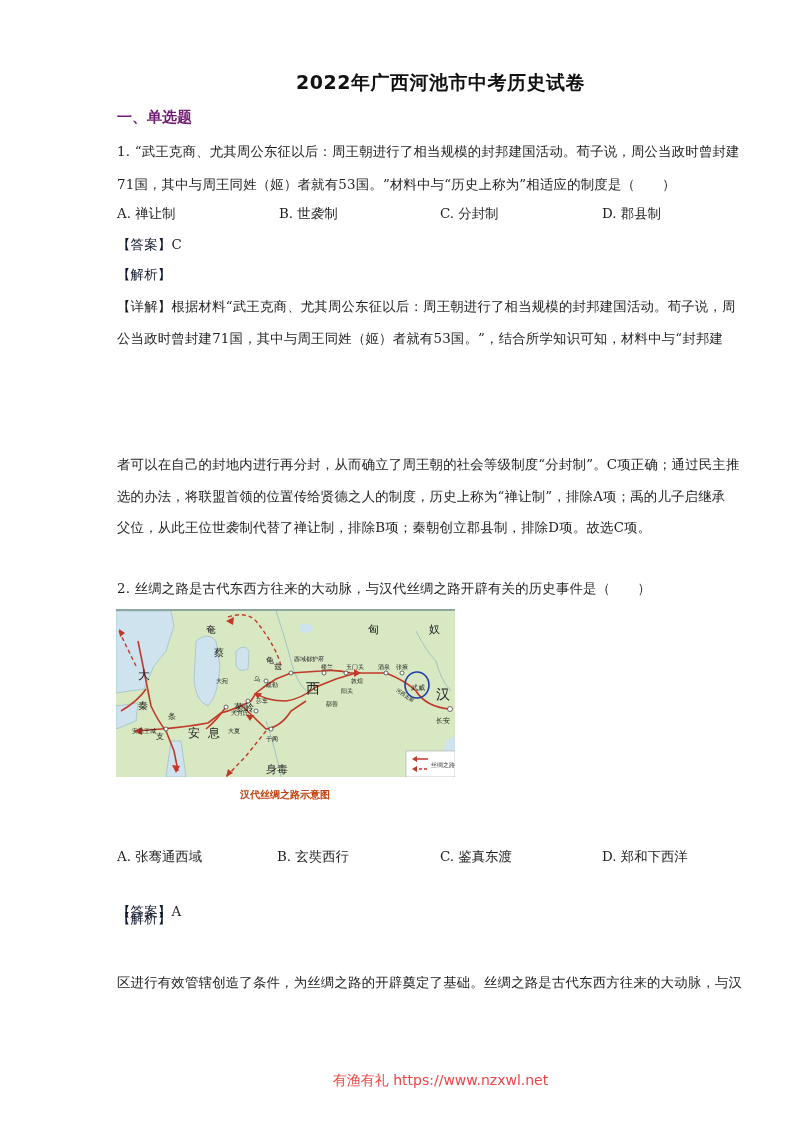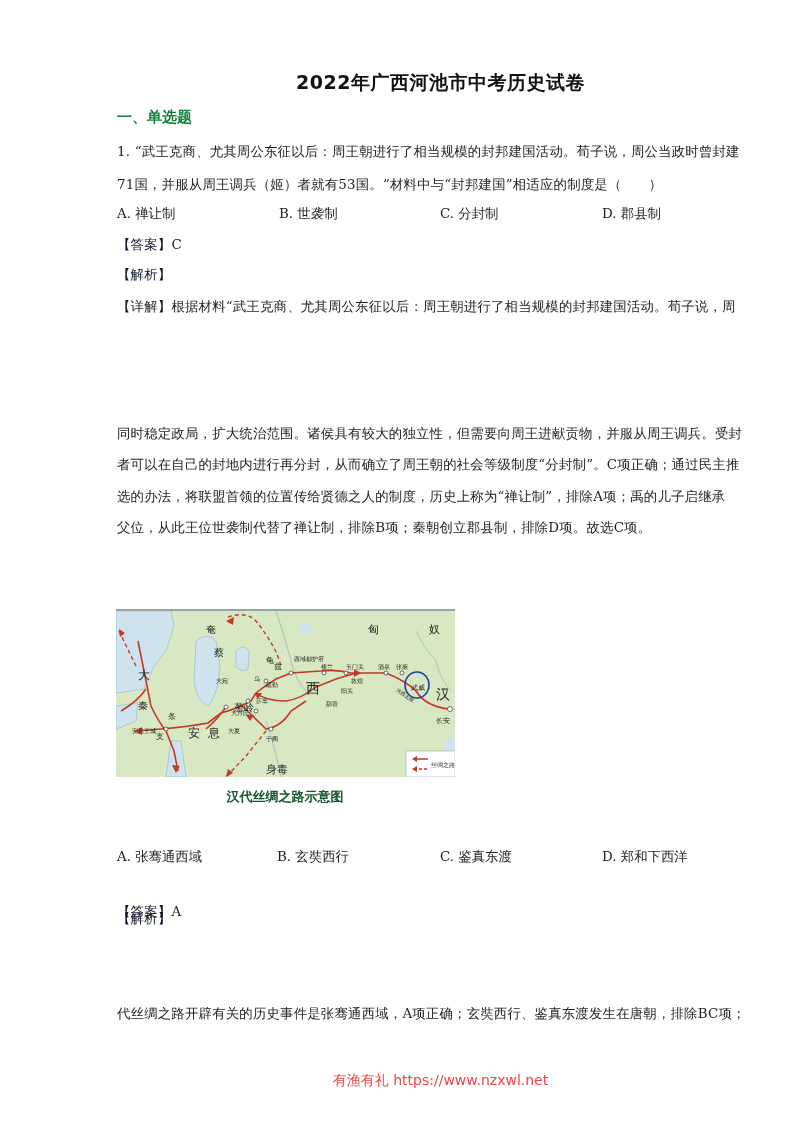--- a/index.html
+++ b/index.html
@@ -3,64 +3,65 @@
 <meta charset="utf-8">
 <style>
   html, body { margin: 0; padding: 0; background: #ffffff; }
   body { width: 793px; height: 1122px; position: relative; overflow: hidden;
          font-family: "DejaVu Serif", "Liberation Serif", serif; color: #1a1a1a; }
   .page { position: absolute; left: 0; top: 0; width: 793px; height: 1122px; margin-left: 44px; }
   .title { position: absolute; top: 70px; left: 0; width: 793px; text-align: center;
            font-family: "DejaVu Sans", "Liberation Sans", sans-serif; font-weight: bold;
            font-size: 19px; letter-spacing: 0.5px; color: #111; }
   .section { position: absolute; left: 73px; top: 108px; font-family: "DejaVu Sans", sans-serif;
-             font-weight: bold; font-size: 15px; color: #15803d; }
+             font-weight: bold; font-size: 15px; color: #701a75; }
   .line { position: absolute; left: 73px; font-size: 13.4px; white-space: nowrap; color: #1e1e1e; letter-spacing: 0.2px; }
   .opts { position: absolute; left: 73px; width: 680px; font-size: 13.4px; color: #1e1e1e; }
   .opt { position: absolute; white-space: nowrap; }
   .tag { color: #0f172a; }
   .map { position: absolute; left: 72px; top: 609px; width: 339px; height: 166px;
          border-top: 2px solid #8fa7a0; overflow: hidden; background: #d8e8c2; }
   .map svg { display: block; }
   .caption { position: absolute; left: 0; top: 788px; width: 482px; text-align: center;
-             font-family: "DejaVu Sans", sans-serif; font-weight: bold; font-size: 13px; color: #14532d; }
+             font-family: "DejaVu Sans", sans-serif; font-weight: bold; font-size: 10px; color: #c2410c; }
   .footer { position: absolute; top: 1072px; left: 0; width: 793px; text-align: center;
             font-family: "DejaVu Sans", "Liberation Sans", sans-serif; font-size: 14px; color: #ef4444; }
 </style>
 </head>
 <body>
 
 <div class="page">
 
   <div class="title">2022年广西河池市中考历史试卷</div>
   <div class="section">一、单选题</div>
 
   <div class="line" style="top:143px">1. “武王克商、尤其周公东征以后：周王朝进行了相当规模的封邦建国活动。荀子说，周公当政时曾封建</div>
-  <div class="line" style="top:176px">71国，并服从周王调兵（姬）者就有53国。”材料中与“封邦建国”相适应的制度是（　　）</div>
+  <div class="line" style="top:176px">71国，其中与周王同姓（姬）者就有53国。”材料中与“历史上称为”相适应的制度是（　　）</div>
 
   <div class="opts" style="top:205px">
     <span class="opt" style="left:0">A. 禅让制</span>
     <span class="opt" style="left:162px">B. 世袭制</span>
     <span class="opt" style="left:323px">C. 分封制</span>
     <span class="opt" style="left:485px">D. 郡县制</span>
   </div>
 
   <div class="line" style="top:236px">
     <span class="tag">【答案】</span><span>C</span>
   </div>
   <div class="line tag" style="top:266px">【解析】</div>
 
   <div class="line" style="top:298px">
     <span>【详解】</span><span>根据材料“武王克商、尤其周公东征以后：周王朝进行了相当规模的封邦建国活动。荀子说，周</span>
   </div>
-  <div class="line" style="top:425px">同时稳定政局，扩大统治范围。诸侯具有较大的独立性，但需要向周王进献贡物，并服从周王调兵。受封</div>
+  <div class="line" style="top:330px">公当政时曾封建71国，其中与周王同姓（姬）者就有53国。”，结合所学知识可知，材料中与“封邦建</div>
   <div class="line" style="top:456px">者可以在自己的封地内进行再分封，从而确立了周王朝的社会等级制度“分封制”。C项正确；通过民主推</div>
   <div class="line" style="top:519px">父位，从此王位世袭制代替了禅让制，排除B项；秦朝创立郡县制，排除D项。故选C项。</div>
   <div class="line" style="top:488px">选的办法，将联盟首领的位置传给贤德之人的制度，历史上称为“禅让制”，排除A项；禹的儿子启继承</div>
 
+  <div class="line" style="top:580px">2. 丝绸之路是古代东西方往来的大动脉，与汉代丝绸之路开辟有关的历史事件是（　　）</div>
 
   <div class="map">
     <svg width="339" height="166" viewBox="0 0 339 166" xmlns="http://www.w3.org/2000/svg" font-family="DejaVu Sans, sans-serif">
       <rect x="0" y="0" width="339" height="166" fill="#d8e8c2"></rect>
 
       <path d="M0,0 L55,0 L58,15 L50,40 L38,55 L28,78 L0,82 Z" fill="#cfe3ef" stroke="#8fb5c8" stroke-width="0.6"></path>
       <path d="M0,95 L22,92 L20,110 L0,118 Z" fill="#cfe3ef" stroke="#8fb5c8" stroke-width="0.6"></path>
       <path d="M80,30 Q92,20 100,30 L104,55 Q102,85 92,95 Q80,90 78,70 Z" fill="#cfe3ef" stroke="#8fb5c8" stroke-width="0.6"></path>
       <path d="M120,40 Q128,32 133,40 L132,58 Q124,62 120,55 Z" fill="#cfe3ef" stroke="#8fb5c8" stroke-width="0.6"></path>
       <path d="M55,130 L65,130 L70,166 L50,166 Z" fill="#cfe3ef" stroke="#8fb5c8" stroke-width="0.6"></path>
@@ -171,16 +172,16 @@
     <span class="opt" style="left:160px">B. 玄奘西行</span>
     <span class="opt" style="left:323px">C. 鉴真东渡</span>
     <span class="opt" style="left:485px">D. 郑和下西洋</span>
   </div>
 
   <div class="line" style="top:903px">
     <span class="tag">【答案】</span><span>A</span>
   </div>
   <div class="line tag" style="top:910px">【解析】</div>
 
-  <div class="line" style="top:1005px">代丝绸之路开辟有关的历史事件是张骞通西域，A项正确；玄奘西行、鉴真东渡发生在唐朝，排除BC项；</div>
+  <div class="line" style="top:974px">区进行有效管辖创造了条件，为丝绸之路的开辟奠定了基础。丝绸之路是古代东西方往来的大动脉，与汉</div>
 
   <div class="footer">有渔有礼 https://www.nzxwl.net</div>
 </div>
 
 </body></html>

